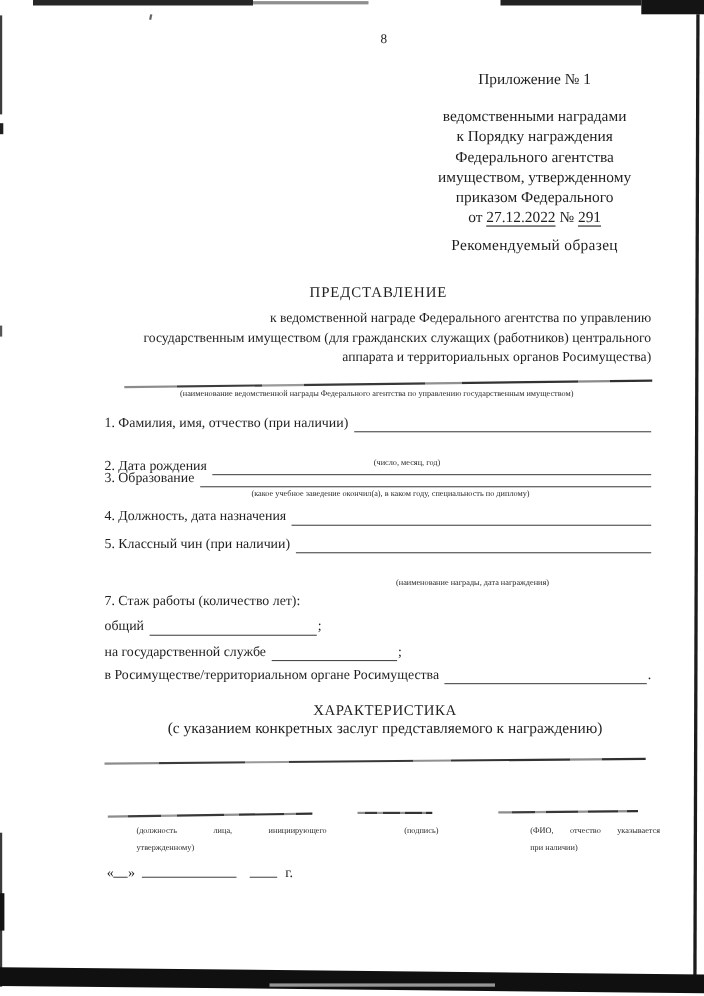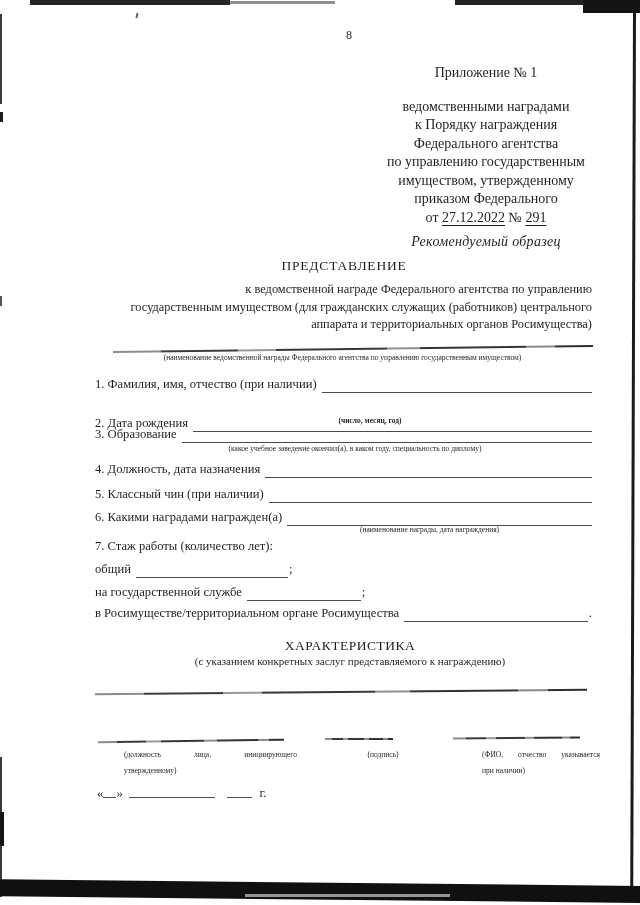--- a/index.html
+++ b/index.html
@@ -6,37 +6,37 @@
   .page{
     position:relative;width:640px;height:905px;background:#fff;overflow:hidden;
     font-family:"Liberation Serif","DejaVu Serif",serif;color:#1f1f1f;
   }
   
   .artifact{position:absolute;}
   
   .page-num{position:absolute;left:340px;top:28px;width:18px;text-align:center;font-size:12px;}
   .appendix{position:absolute;left:378px;top:64px;width:216px;text-align:center;font-size:14px;line-height:18.5px;}
   .appendix .app-lines{margin-top:15px;}
-  .appendix .note{margin-top:6px;letter-spacing:.3px;font-style:italic;}
+  .appendix .note{margin-top:6px;letter-spacing:.3px;}
   .ul{text-decoration:underline;text-underline-offset:2.5px;}
   .form-title{position:absolute;left:62px;top:258px;width:564px;text-align:center;font-size:13.5px;letter-spacing:.8px;}
   .form-sub{position:absolute;left:95px;top:281px;width:497px;text-align:right;font-size:12.4px;line-height:17.5px;}
   .form-sub div{white-space:nowrap;}
   
   .scanline{position:absolute;height:2px;
     background:linear-gradient(90deg,#8c8c8c 0 10%,#3c3c3c 10% 26%,#999 26% 34%,#383838 34% 57%,#909090 57% 64%,#333 64% 86%,#8a8a8a 86% 92%,#2f2f2f 92% 100%);}
   
   .row{position:absolute;left:95px;width:497px;display:flex;align-items:flex-end;font-size:12.6px;height:17px;}
   .row .lbl{white-space:nowrap;padding-right:5px;line-height:17px;}
   .row .blank{flex:1;border-bottom:1.2px solid #4a4a4a;height:12px;}
   .row .blank.fix{flex:0 0 auto;}
   .row .punct{line-height:17px;padding-left:1px;}
   .cap{position:absolute;font-size:7.5px;color:#262626;text-align:center;white-space:nowrap;}
   .char-title{position:absolute;left:68px;top:638px;width:564px;text-align:center;font-size:13.5px;letter-spacing:.5px;}
-  .char-sub{position:absolute;left:68px;top:655px;width:564px;text-align:center;font-size:11px;}
+  .char-sub{position:absolute;left:68px;top:655px;width:564px;text-align:center;font-size:14px;}
   
   .sigcap{position:absolute;font-size:7.5px;color:#262626;line-height:15.5px;margin-left:24px;}
   .sigcap .just{text-align:justify;text-align-last:justify;}
   .sigcap.center{text-align:center;}
   
   .date-row{position:absolute;left:97px;top:786px;font-size:12.8px;white-space:nowrap;}
   .dblank{display:inline-block;border-bottom:1.2px solid #4f4f4f;height:11px;margin-bottom:-1px;}
 </style>
 </head>
 <body>
@@ -58,21 +58,20 @@
   <div class="artifact" style="left:245px;top:894px;width:205px;height:2.5px;background:#969696;"></div>
 
   <div class="page-num">8</div>
 
   <div class="appendix">
     <div>Приложение № 1</div>
     <div class="app-lines">
       <div>ведомственными наградами</div>
       <div>к Порядку награждения</div>
       <div>Федерального агентства</div>
-      <div>по управлению государственным</div>
       <div>имуществом, утвержденному</div>
       <div>приказом Федерального</div>
       <div><span>от</span> <span class="ul">27.12.2022</span> <span>№</span> <span class="ul">291</span></div>
     </div>
     <div class="note">Рекомендуемый образец</div>
   </div>
 
   <div class="form-title">ПРЕДСТАВЛЕНИЕ</div>
   <div class="form-sub">
     <div>к ведомственной награде Федерального агентства по управлению</div>
@@ -84,36 +83,32 @@
   <div class="cap" style="left:130px;top:353px;width:425px;">(наименование ведомственной награды Федерального агентства по управлению государственным имуществом)</div>
 
   <div class="row" style="top:376px">
     <span class="lbl">1. Фамилия, имя, отчество (при наличии)</span>
       <span class="blank"></span>
   </div>
   <div class="row" style="top:415px">
     <span class="lbl">2. Дата рождения</span>
       <span class="blank"></span>
   </div>
-  <div class="cap" style="left:330px;top:416px;width:80px;font-weight:bold;">(число, месяц, год)</div>
+  <div class="cap" style="left:330px;top:416px;width:80px;">(число, месяц, год)</div>
   <div class="row" style="top:426px">
     <span class="lbl">3. Образование</span>
       <span class="blank"></span>
   </div>
   <div class="cap" style="left:220px;top:444px;width:270px;">(какое учебное заведение окончил(а), в каком году, специальность по диплому)</div>
   <div class="row" style="top:461px">
     <span class="lbl">4. Должность, дата назначения</span>
       <span class="blank"></span>
   </div>
   <div class="row" style="top:486px">
     <span class="lbl">5. Классный чин (при наличии)</span>
-      <span class="blank"></span>
-  </div>
-  <div class="row" style="top:509px">
-    <span class="lbl">6. Какими наградами награжден(а)</span>
       <span class="blank"></span>
   </div>
   <div class="cap" style="left:360px;top:525px;width:130px;">(наименование награды, дата награждения)</div>
   <div class="row" style="top:538px">
     <span class="lbl">7. Стаж работы (количество лет):</span>
   </div>
 
   <div class="row" style="top:561px">
     <span class="lbl">общий</span>
       <span class="blank fix" style="width:152px;"></span>

